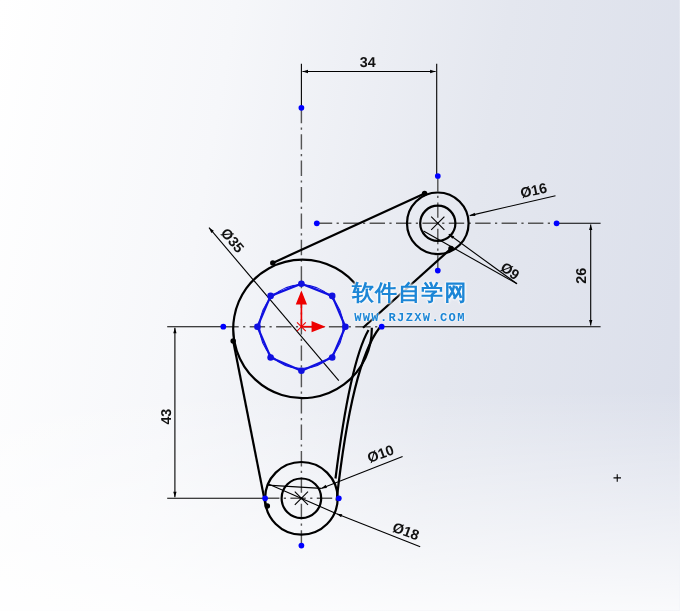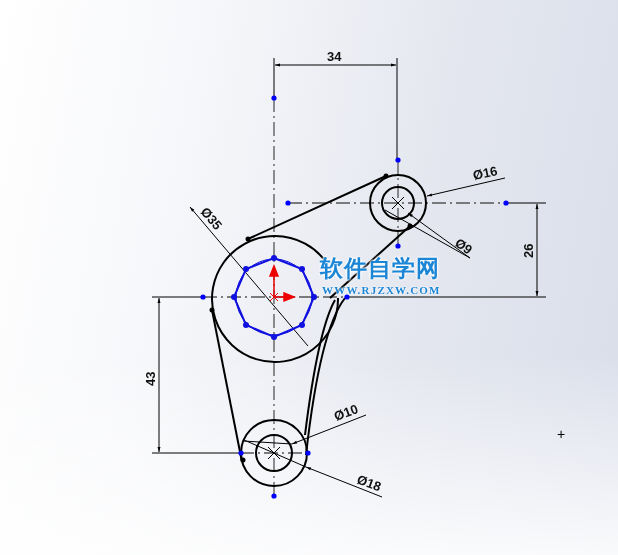--- a/index.html
+++ b/index.html
@@ -10,28 +10,28 @@
   }
   .bottom-fade {
     position:absolute; left:0; right:0; bottom:0; height:200px;
     background: linear-gradient(180deg, rgba(255,255,255,0) 0%, rgba(255,255,255,0.85) 100%);
     pointer-events:none;
   }
   svg.canvas { position:absolute; left:0; top:0; }
   .dim-text { font-family: "Liberation Sans Narrow", "Liberation Sans", sans-serif; font-size:13px; fill:#111; font-weight:bold; }
   .wm-cn {
     position:absolute; left:320px; top:253px;
-    font-family:"DejaVu Sans", sans-serif; font-weight:bold; font-size:23px;
+    font-family:"DejaVu Sans", sans-serif; font-weight:bold; font-size:20px;
     color:#1c86d6; letter-spacing:1px;
     text-shadow: 0 0 3px #fff, 0 0 3px #fff, 0 0 2px #fff;
     text-align: center;
   }
   .wm-url {
     position:absolute; left:322px; top:284px;
-    font-family:Liberation Serif, serif; font-weight:bold; font-size:11px;
+    font-family:Liberation Mono, monospace; font-weight:bold; font-size:11px;
     color:#1c86d6; letter-spacing:1.2px;
     text-shadow: 0 0 2px #fff, 0 0 2px #fff;
   }
   .cursor-plus { position:absolute; left:557px; top:427px; font-size:14px; color:#000; line-height:14px; }
 </style>
 </head>
 <body>
 
 <div class="bottom-fade"></div>
 

